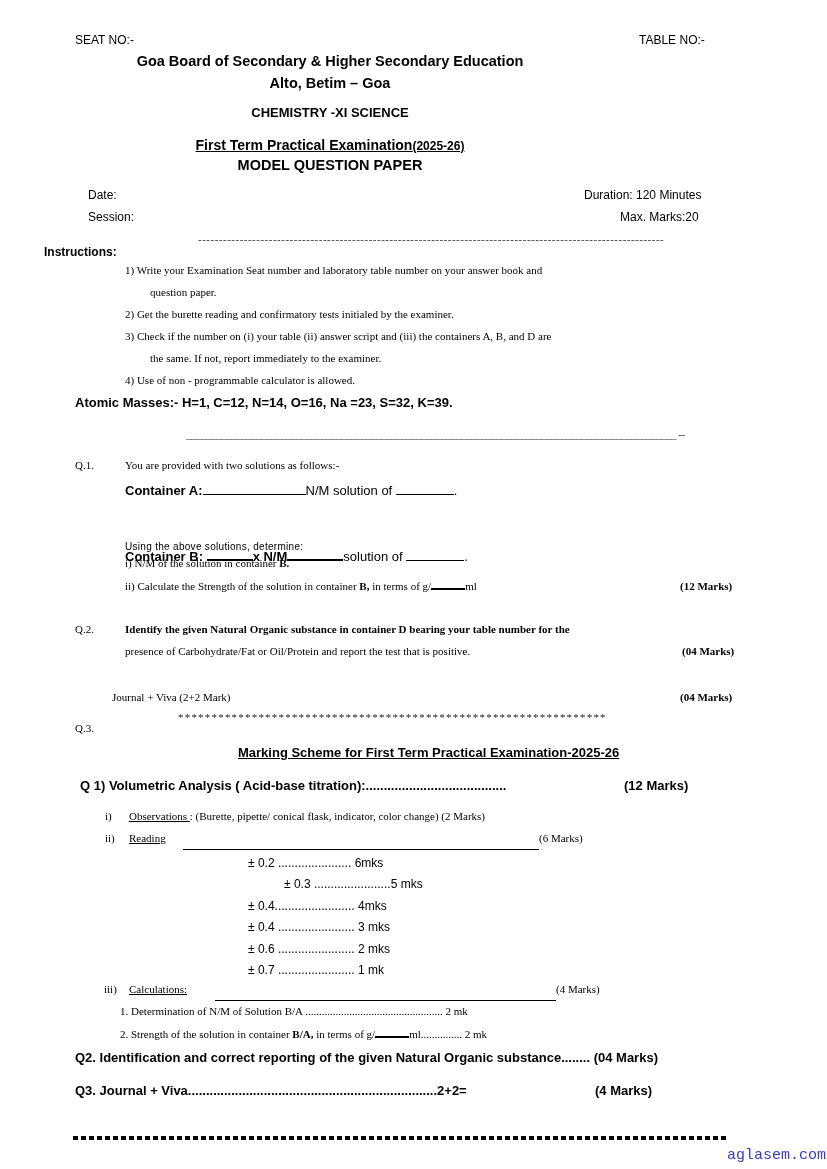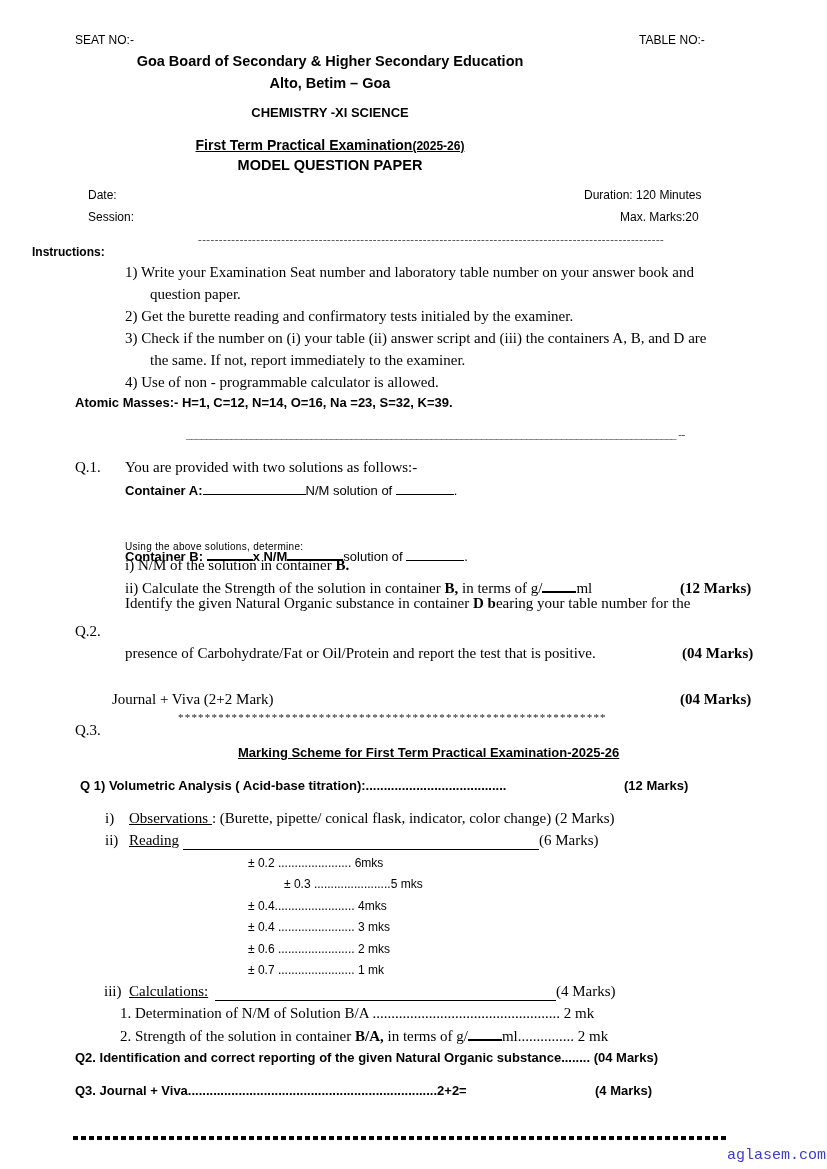--- a/index.html
+++ b/index.html
@@ -6,21 +6,21 @@
   body { width: 827px; height: 1169px; position: relative; overflow: hidden; color: #000; }
   .sans { font-family: "Liberation Sans", "DejaVu Sans", sans-serif; }
   .serif { font-family: "Liberation Serif", "DejaVu Serif", serif; }
   .abs { position: absolute; white-space: nowrap; }
   .b { font-weight: bold; }
   .u { text-decoration: underline; }
   .center { left: 0; width: 660px; text-align: center; }
   .s12 { font-size: 12px; }
   .s13 { font-size: 13px; }
   .s14 { font-size: 14.5px; }
-  .ser15 { font-size: 15px; }
+  .ser15 { font-size: 11px; }
   .blank { display: inline-block; border-bottom: 1px solid #000; vertical-align: baseline; height: 1px; }
   .dashline { overflow: hidden; color: #333; font-size: 11px; letter-spacing: 0.5px; }
   .stars { font-size: 11px; letter-spacing: 1.2px; color: #222; }
   .footer-dots {
     position: absolute; left: 73px; top: 1136px; width: 655px; height: 4px;
     background-image: repeating-linear-gradient(90deg, #000 0 5px, transparent 5px 8px);
   }
   .wm { font-family: "Liberation Mono", "DejaVu Sans Mono", monospace; font-size: 15px; color: #3c3cc8; }
   .uline { position: absolute; height: 1px; background: #000; }
 </style>
@@ -38,21 +38,21 @@
 </div>
 <div class="abs sans b s14 center" style="top:157px;">MODEL QUESTION PAPER</div>
 
 <div class="abs sans s12" style="left:88px;top:188px;">Date:</div>
 <div class="abs sans s12" style="left:584px;top:188px;">Duration: 120 Minutes</div>
 <div class="abs sans s12" style="left:88px;top:210px;">Session:</div>
 <div class="abs sans s12" style="left:620px;top:210px;">Max. Marks:20</div>
 
 <div class="abs dashline" style="left:198px;top:233px;width:466px;">--------------------------------------------------------------------------------------------------------------------------------------------</div>
 
-<div class="abs sans b s12" style="left:32px;top:245px;">Instructions:</div>
+<div class="abs sans b s12" style="left:44px;top:245px;">Instructions:</div>
 <div class="abs serif ser15" style="left:125px;top:264px;">1) Write your Examination Seat number and laboratory table number on your answer book and</div>
 <div class="abs serif ser15" style="left:150px;top:286px;">question paper.</div>
 <div class="abs serif ser15" style="left:125px;top:308px;">2)  Get the burette reading and confirmatory tests initialed by the examiner.</div>
 <div class="abs serif ser15" style="left:125px;top:330px;">3) Check if the number on (i) your table (ii) answer script and (iii) the containers A, B,  and D are</div>
 <div class="abs serif ser15" style="left:150px;top:352px;">the same. If not, report immediately to the examiner.</div>
 <div class="abs serif ser15" style="left:125px;top:374px;">4) Use of non - programmable calculator is allowed.</div>
 <div class="abs sans b s13" style="left:75px;top:395px;">Atomic Masses:- H=1, C=12, N=14, O=16, Na =23, S=32,  K=39.</div>
 
 <div class="abs dashline" style="left:186px;top:428px;width:502px;letter-spacing:-0.5px;">__________________________________________________________________________________________________ --</div>
 
@@ -72,21 +72,21 @@
 <div class="abs sans" style="left:125px;top:541px;font-size:10px;letter-spacing:0.3px;">Using the above solutions, determine:</div>
 <div class="abs serif ser15" style="left:125px;top:557px;">
   <span>i) N/M of the solution in container </span><b>B.</b>
 </div>
 <div class="abs serif ser15" style="left:125px;top:580px;">
   <span>ii) Calculate the Strength of the solution in container </span><b>B,</b><span> in terms of g/</span><span class="blank" style="width:34px;border-bottom-width:2px;"></span><span>ml</span>
 </div>
 <div class="abs serif ser15 b" style="left:680px;top:580px;">(12 Marks)</div>
 
 <div class="abs serif ser15" style="left:75px;top:623px;">Q.2.</div>
-<div class="abs serif ser15" style="left:125px;top:595px;">
+<div class="abs serif ser15" style="left:125px;top:623px;font-weight:bold;">
   <span>Identify the given Natural Organic substance in container </span><b>D b</b><span>earing your table number for the</span>
 </div>
 <div class="abs serif ser15" style="left:125px;top:645px;">presence of Carbohydrate/Fat or Oil/Protein and report the test that is positive.</div>
 <div class="abs serif ser15 b" style="left:682px;top:645px;">(04 Marks)</div>
 
 <div class="abs serif ser15" style="left:75px;top:722px;">Q.3.</div>
 <div class="abs serif ser15" style="left:112px;top:691px;">Journal + Viva (2+2 Mark)</div>
 <div class="abs serif ser15 b" style="left:680px;top:691px;">(04 Marks)</div>
 
 <div class="abs stars" style="left:178px;top:711px;">****************************************************************</div>

